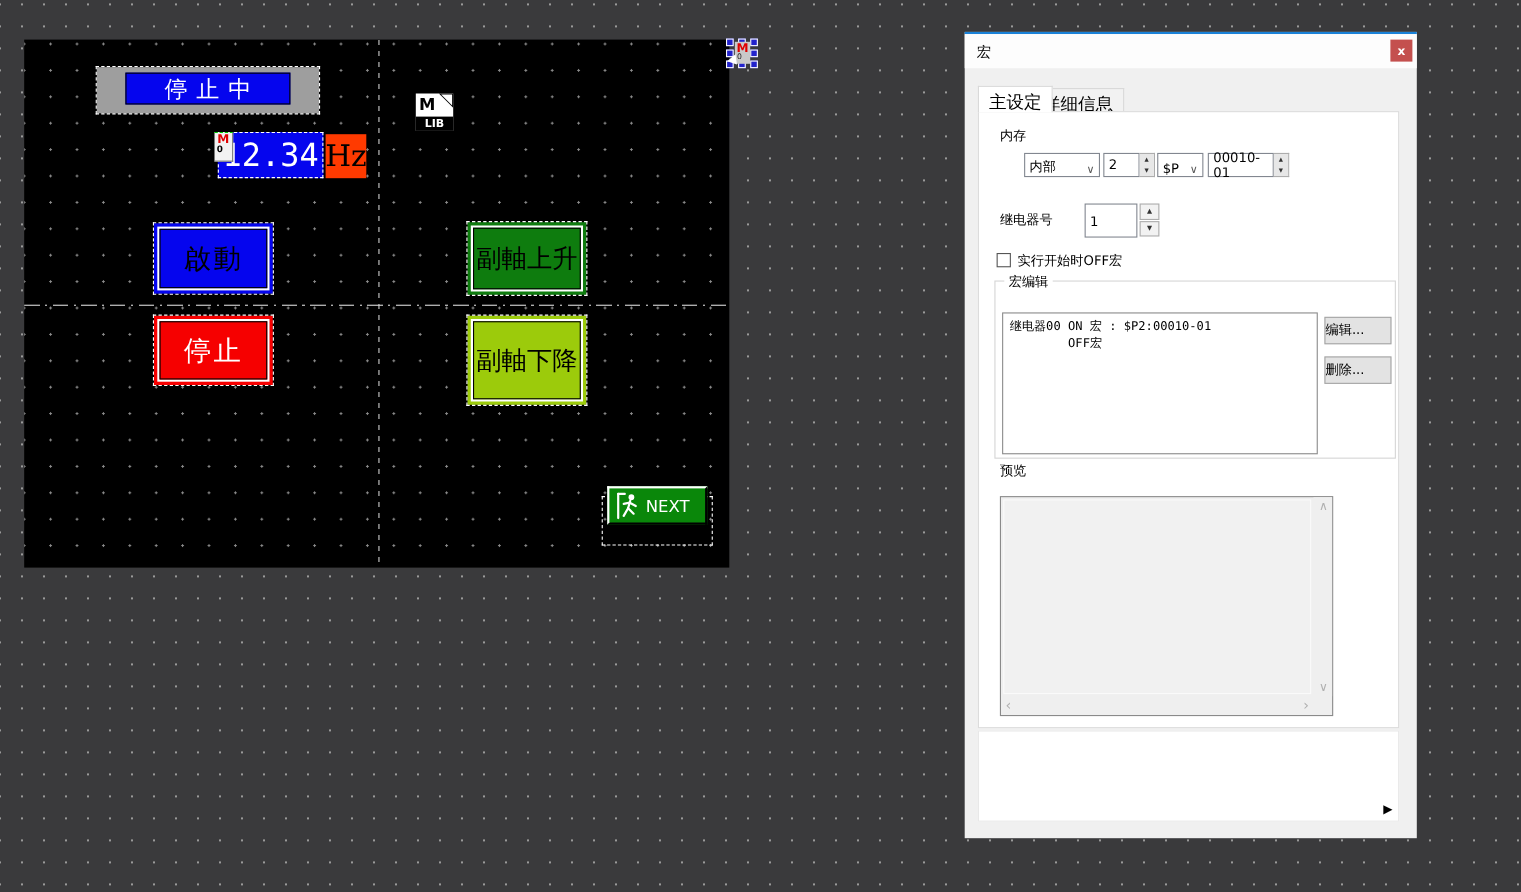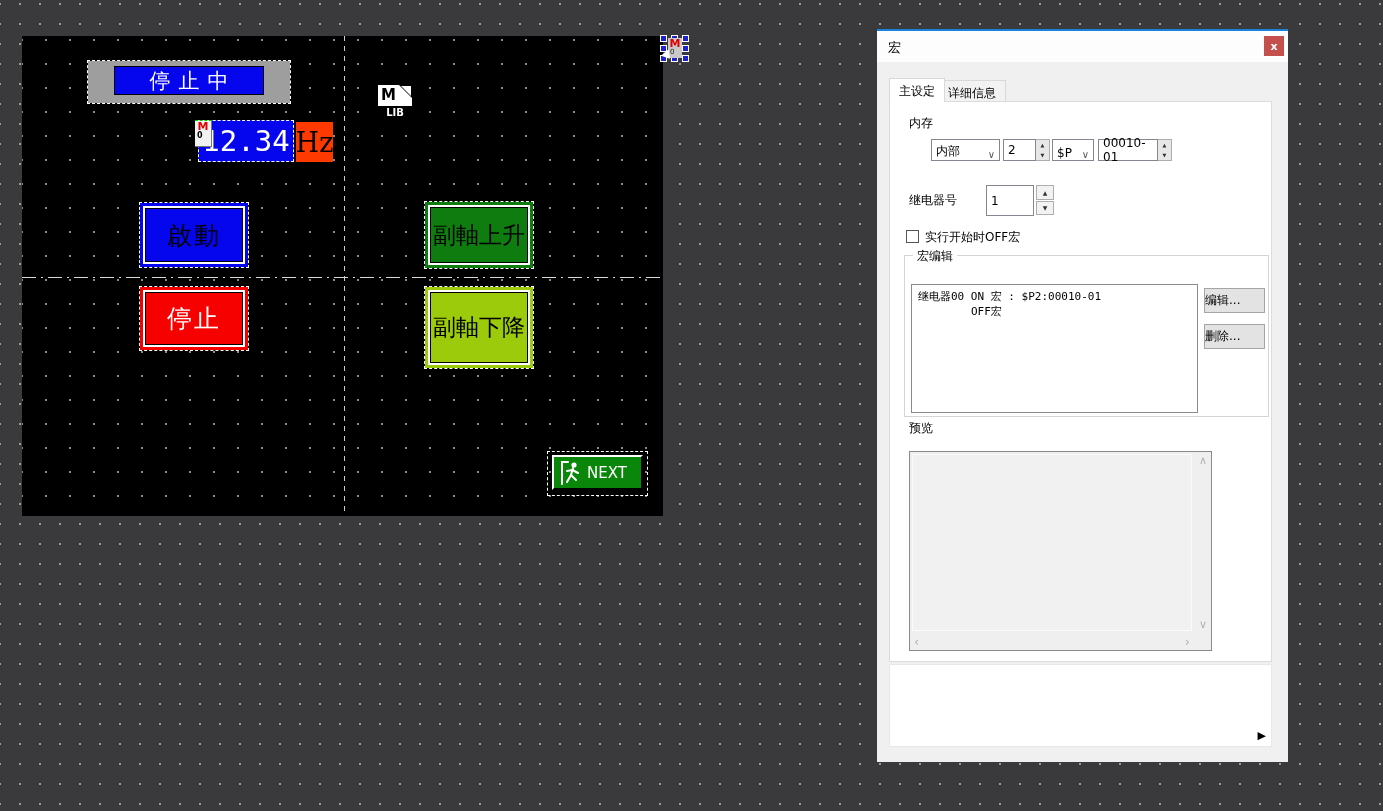--- a/index.html
+++ b/index.html
@@ -45,41 +45,41 @@
     color:#fff;font-weight:bold;font-size:10px;text-align:center;line-height:13px;}
   .hmi-btn{position:absolute;width:108px;box-sizing:border-box;}
   .hmi-frame{position:absolute;inset:3px;border:2px solid #fff;padding-left:32px;}
   .hmi-frame-in{position:absolute;inset:0;border:1px solid #000;display:flex;
     align-items:center;justify-content:center;font-size:25px;letter-spacing:2px;}
   .btn-start{left:118px;top:167px;height:64px;background:#0505ee;}
   .btn-stop{left:118px;top:251px;height:63px;background:#f60000;}
   .btn-up{left:403px;top:166px;height:66px;background:#0e7c0e;}
   .btn-down{left:403px;top:251px;height:81px;background:#9ccb0b;}
   .txt-black{color:#000;} .txt-white{color:#fff;}
-  .next-btn{position:absolute;left:530px;top:419px;width:91px;height:35px;background:#0a870a;
+  .next-btn{position:absolute;left:530px;top:406px;width:91px;height:35px;background:#0a870a;
     border-top:2px solid #fff;border-left:2px solid #fff;border-right:2px solid #000;
     border-bottom:2px solid #000;box-sizing:border-box;display:flex;align-items:center;}
   .next-sel{position:absolute;left:526px;top:416px;width:99px;height:43px;}
   .next-label{color:#fff;font-size:15px;margin-left:2px;}
   
   .markobj{position:absolute;left:660px;top:35px;width:30px;height:27px;}
   .handle{position:absolute;width:7px;height:7px;background:#2222cc;border:1px solid #fff;box-sizing:border-box;}
   .markobj .body{position:absolute;left:8px;top:3px;width:14px;height:20px;background:#c9c9c9;}
   .markobj .bm{color:#e00000;font-weight:bold;font-size:11px;line-height:11px;text-align:center;}
   .markobj .bz{color:#222;font-size:7px;line-height:7px;padding-left:2px;}
   .cursor-tri{position:absolute;left:4px;top:16px;width:0;height:0;
     border:5px solid transparent;border-top:8px solid #fff;transform:rotate(-40deg);}
   
   .dialog{position:absolute;left:877px;top:29px;width:411px;height:733px;background:#f0f0f0;
     border-top:2px solid #1a82d8;box-sizing:border-box;font-size:12px;color:#000;}
   .titlebar{position:absolute;left:0;top:0;width:100%;height:31px;background:#fdfdfd;}
   .title-text{position:absolute;left:11px;top:8px;font-size:13px;}
   .close-btn{position:absolute;right:4px;top:5px;width:20px;height:20px;background:#c4504e;
     color:#fff;font-weight:bold;font-size:11px;display:flex;align-items:center;justify-content:center;cursor:pointer;}
-  .tab{position:absolute;box-sizing:border-box;padding:4px 9px 0 9px;font-size:12px;}
+  .tab{position:absolute;box-sizing:border-box;padding:4px 9px 0 9px;font-size:16px;}
   .tab.active{left:12px;top:47px;height:24px;background:#fff;
     border:1px solid #d9d9d9;border-bottom:none;z-index:2;}
   .tab.inactive{left:61px;top:49px;height:21px;background:#f2f2f2;
     border:1px solid #d9d9d9;border-bottom:none;}
   .tabpanel{position:absolute;left:12px;top:70px;width:383px;height:561px;background:#fff;
     border:1px solid #dcdcdc;box-sizing:border-box;}
   .lbl{position:absolute;}
   .combo{position:absolute;height:22px;background:#fff;border:1px solid #828790;box-sizing:border-box;
     display:flex;align-items:flex-end;justify-content:space-between;padding:0 4px;cursor:pointer;}
   .combo .chev{color:#555;font-size:10px;}

